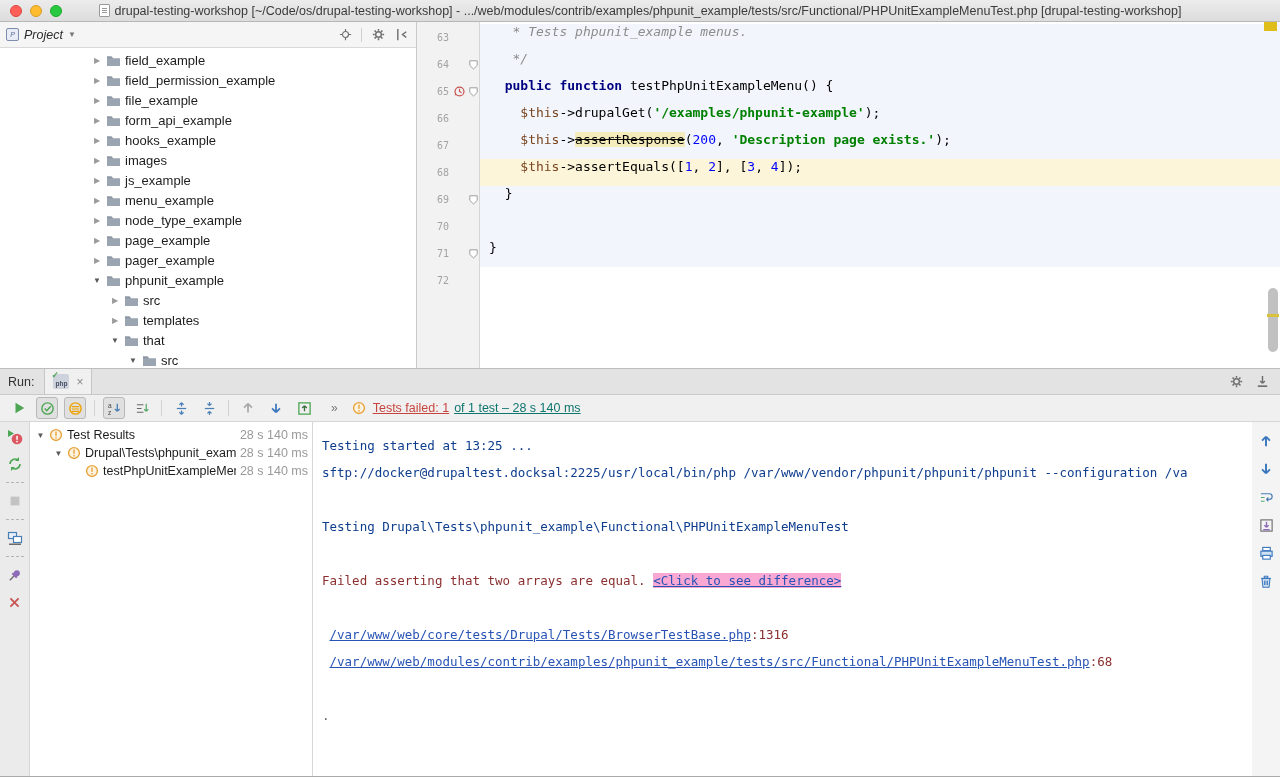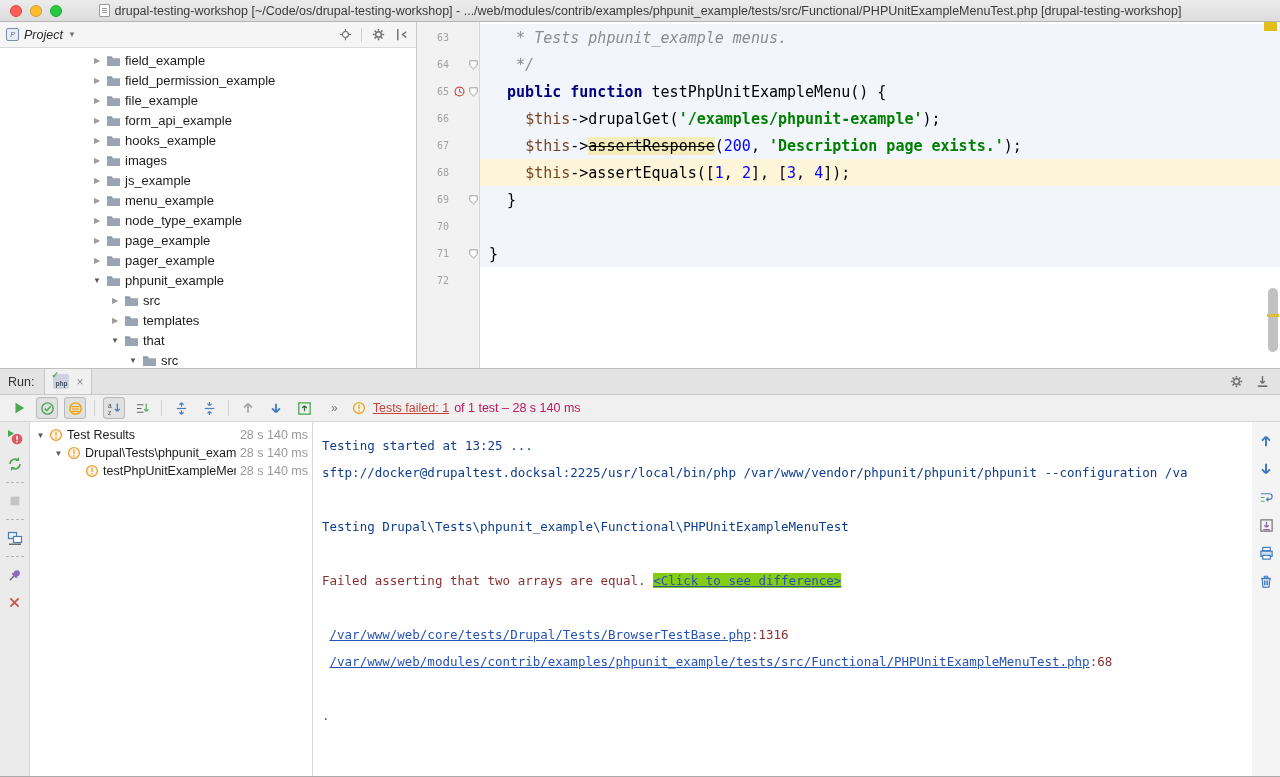--- a/index.html
+++ b/index.html
@@ -35,21 +35,21 @@
 
   
   .editor { flex:1; position:relative; background:#fff; font-family:"DejaVu Sans Mono",monospace; overflow:hidden; }
   .gutter-bg { position:absolute; left:0; top:0; bottom:0; width:63px; background:#f2f2f2; border-right:1px solid #d6d6d6; }
   .elines { position:absolute; left:0; top:2px; right:0; }
   .erow { height:27px; display:flex; align-items:center; }
   .egut { width:63px; flex:0 0 63px; display:flex; align-items:center; height:100%; position:relative; z-index:2; }
   .lnum { flex:1; text-align:right; font-size:10px; color:#a3a3a3; padding-right:3px; }
   .gslot { width:15px; flex:0 0 15px; display:flex; align-items:center; justify-content:center; }
   .fslot { width:13px; flex:0 0 13px; display:flex; align-items:center; justify-content:center; }
-  .ecode { flex:1; height:100%; display:flex; align-items:center; padding-left:9px; font-size:15px; white-space:pre; }
+  .ecode { flex:1; height:100%; display:flex; align-items:flex-start; padding-left:9px; font-size:13px; white-space:pre; }
   .erow.bgblue .ecode { background:#f2f6fc; }
   .erow.bgcream .ecode { background:#fcf5da; }
   .erow.bgwhite .ecode { background:#ffffff; }
   .erow.bgblue, .erow.bgcream { background:transparent; }
   .kw { color:#000080; font-weight:bold; }
   .str{ color:#008000; font-weight:bold; }
   .num{ color:#0000ff; }
   .var{ color:#7a4520; }
   .cmt{ color:#8c8c8c; font-style:italic; }
   .dep{ color:#000; background:#f5ecbb; text-decoration:line-through; }
@@ -67,39 +67,39 @@
   .tab-close { color:#8a8a8a; font-size:12px; margin-left:2px; }
   .tabstrip-tools { margin-left:auto; display:flex; gap:10px; padding-right:10px; }
 
   .run-toolbar { flex:0 0 27px; height:27px; background:#f0f0f0; border-bottom:1px solid #d6d6d6; display:flex; align-items:center; padding-left:8px; gap:6px; }
   .tbtn { width:22px; height:22px; display:flex; align-items:center; justify-content:center; border-radius:3px; }
   .tbtn.toggled { background:#e0e0e0; border:1px solid #b8b8b8; }
   .tb-sep { width:1px; height:16px; background:#d2d2d2; margin:0 2px; }
   .chevrons { color:#787878; font-size:12px; margin:0 6px 0 10px; }
   .status { display:flex; align-items:center; gap:5px; font-size:12.5px; }
   .status .failed { color:#c7453f;text-decoration:underline; }
-  .status .rest { color:#be185d; }
+  .status .rest { color:#0f766e;text-decoration:underline; }
 
   .run-content { flex:1; display:flex; min-height:0; }
   .left-strip { width:30px; flex:0 0 30px; background:#ebebeb; border-right:1px solid #d6d6d6; display:flex; flex-direction:column; align-items:center; padding-top:6px; gap:9px; }
   .ls-sep { width:18px; border-top:1px dashed #b5b5b5; }
   .ticon { width:18px; height:18px; display:flex; align-items:center; justify-content:center; }
 
   .ttree { width:283px; flex:0 0 283px; background:#fff; border-right:1px solid #d6d6d6; padding-top:4px; overflow:hidden; }
   .trow { height:18px; display:flex; align-items:center; gap:4px; font-size:12.5px; color:#1d1d1d; padding-right:4px; }
   .trow .arrow { width:9px; flex:0 0 9px; text-align:center; }
   .trow .tlabel { flex:1; overflow:hidden; white-space:nowrap; }
   .trow .ttime { flex:0 0 auto; color:#9a9a9a; }
 
   .console { flex:1; background:#fff; font-family:"DejaVu Sans Mono",monospace; font-size:12.5px; overflow:hidden; padding:10px 0 0 9px; position:relative; }
   .cline { height:27px; line-height:27px; white-space:pre; overflow:hidden; }
   .std { color:#0e3d8e; }
   .err { color:#8b2f2f; }
   .lnk { color:#2753b5; text-decoration:underline; }
-  .hl  { background:#84cc16; }
+  .hl  { background:#f9a8d4; }
   .dim { color:#666; }
 
   .right-strip { width:28px; flex:0 0 28px; background:#f4f4f4; display:flex; flex-direction:column; align-items:center; padding-top:10px; gap:10px; }
 </style>
 </head>
 <body>
 
 <div class="win">
 
   <div class="titlebar">

